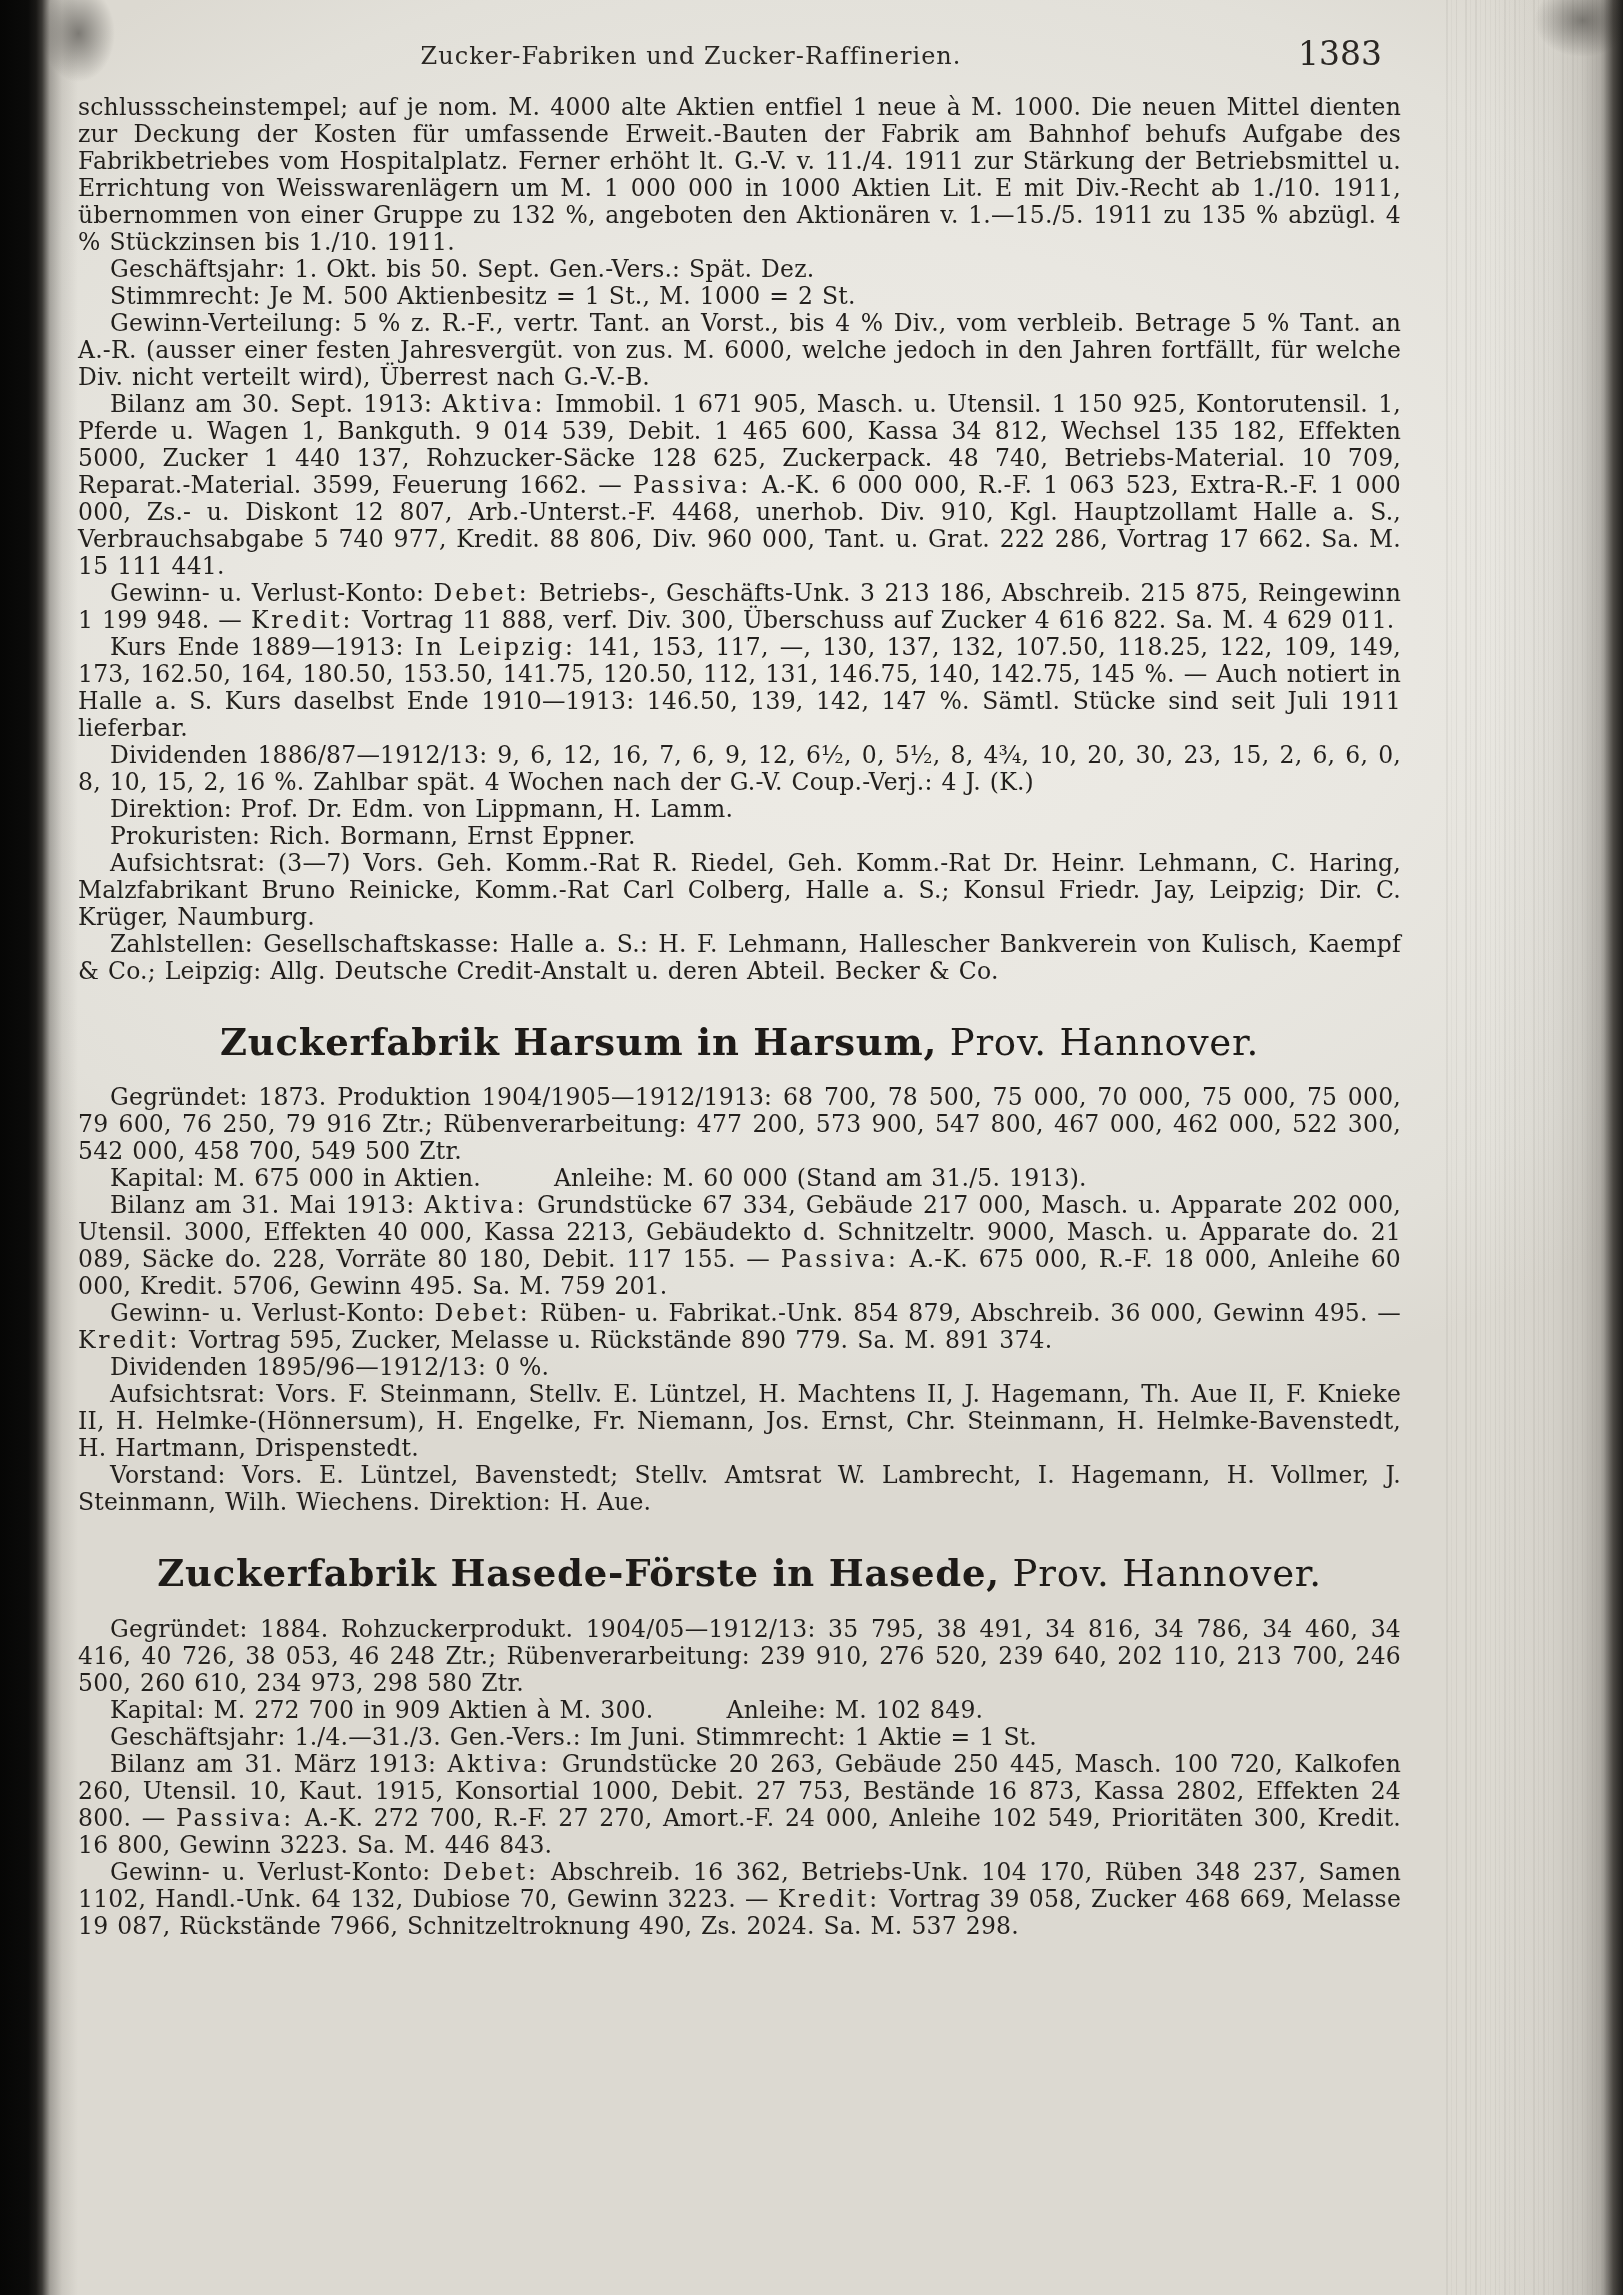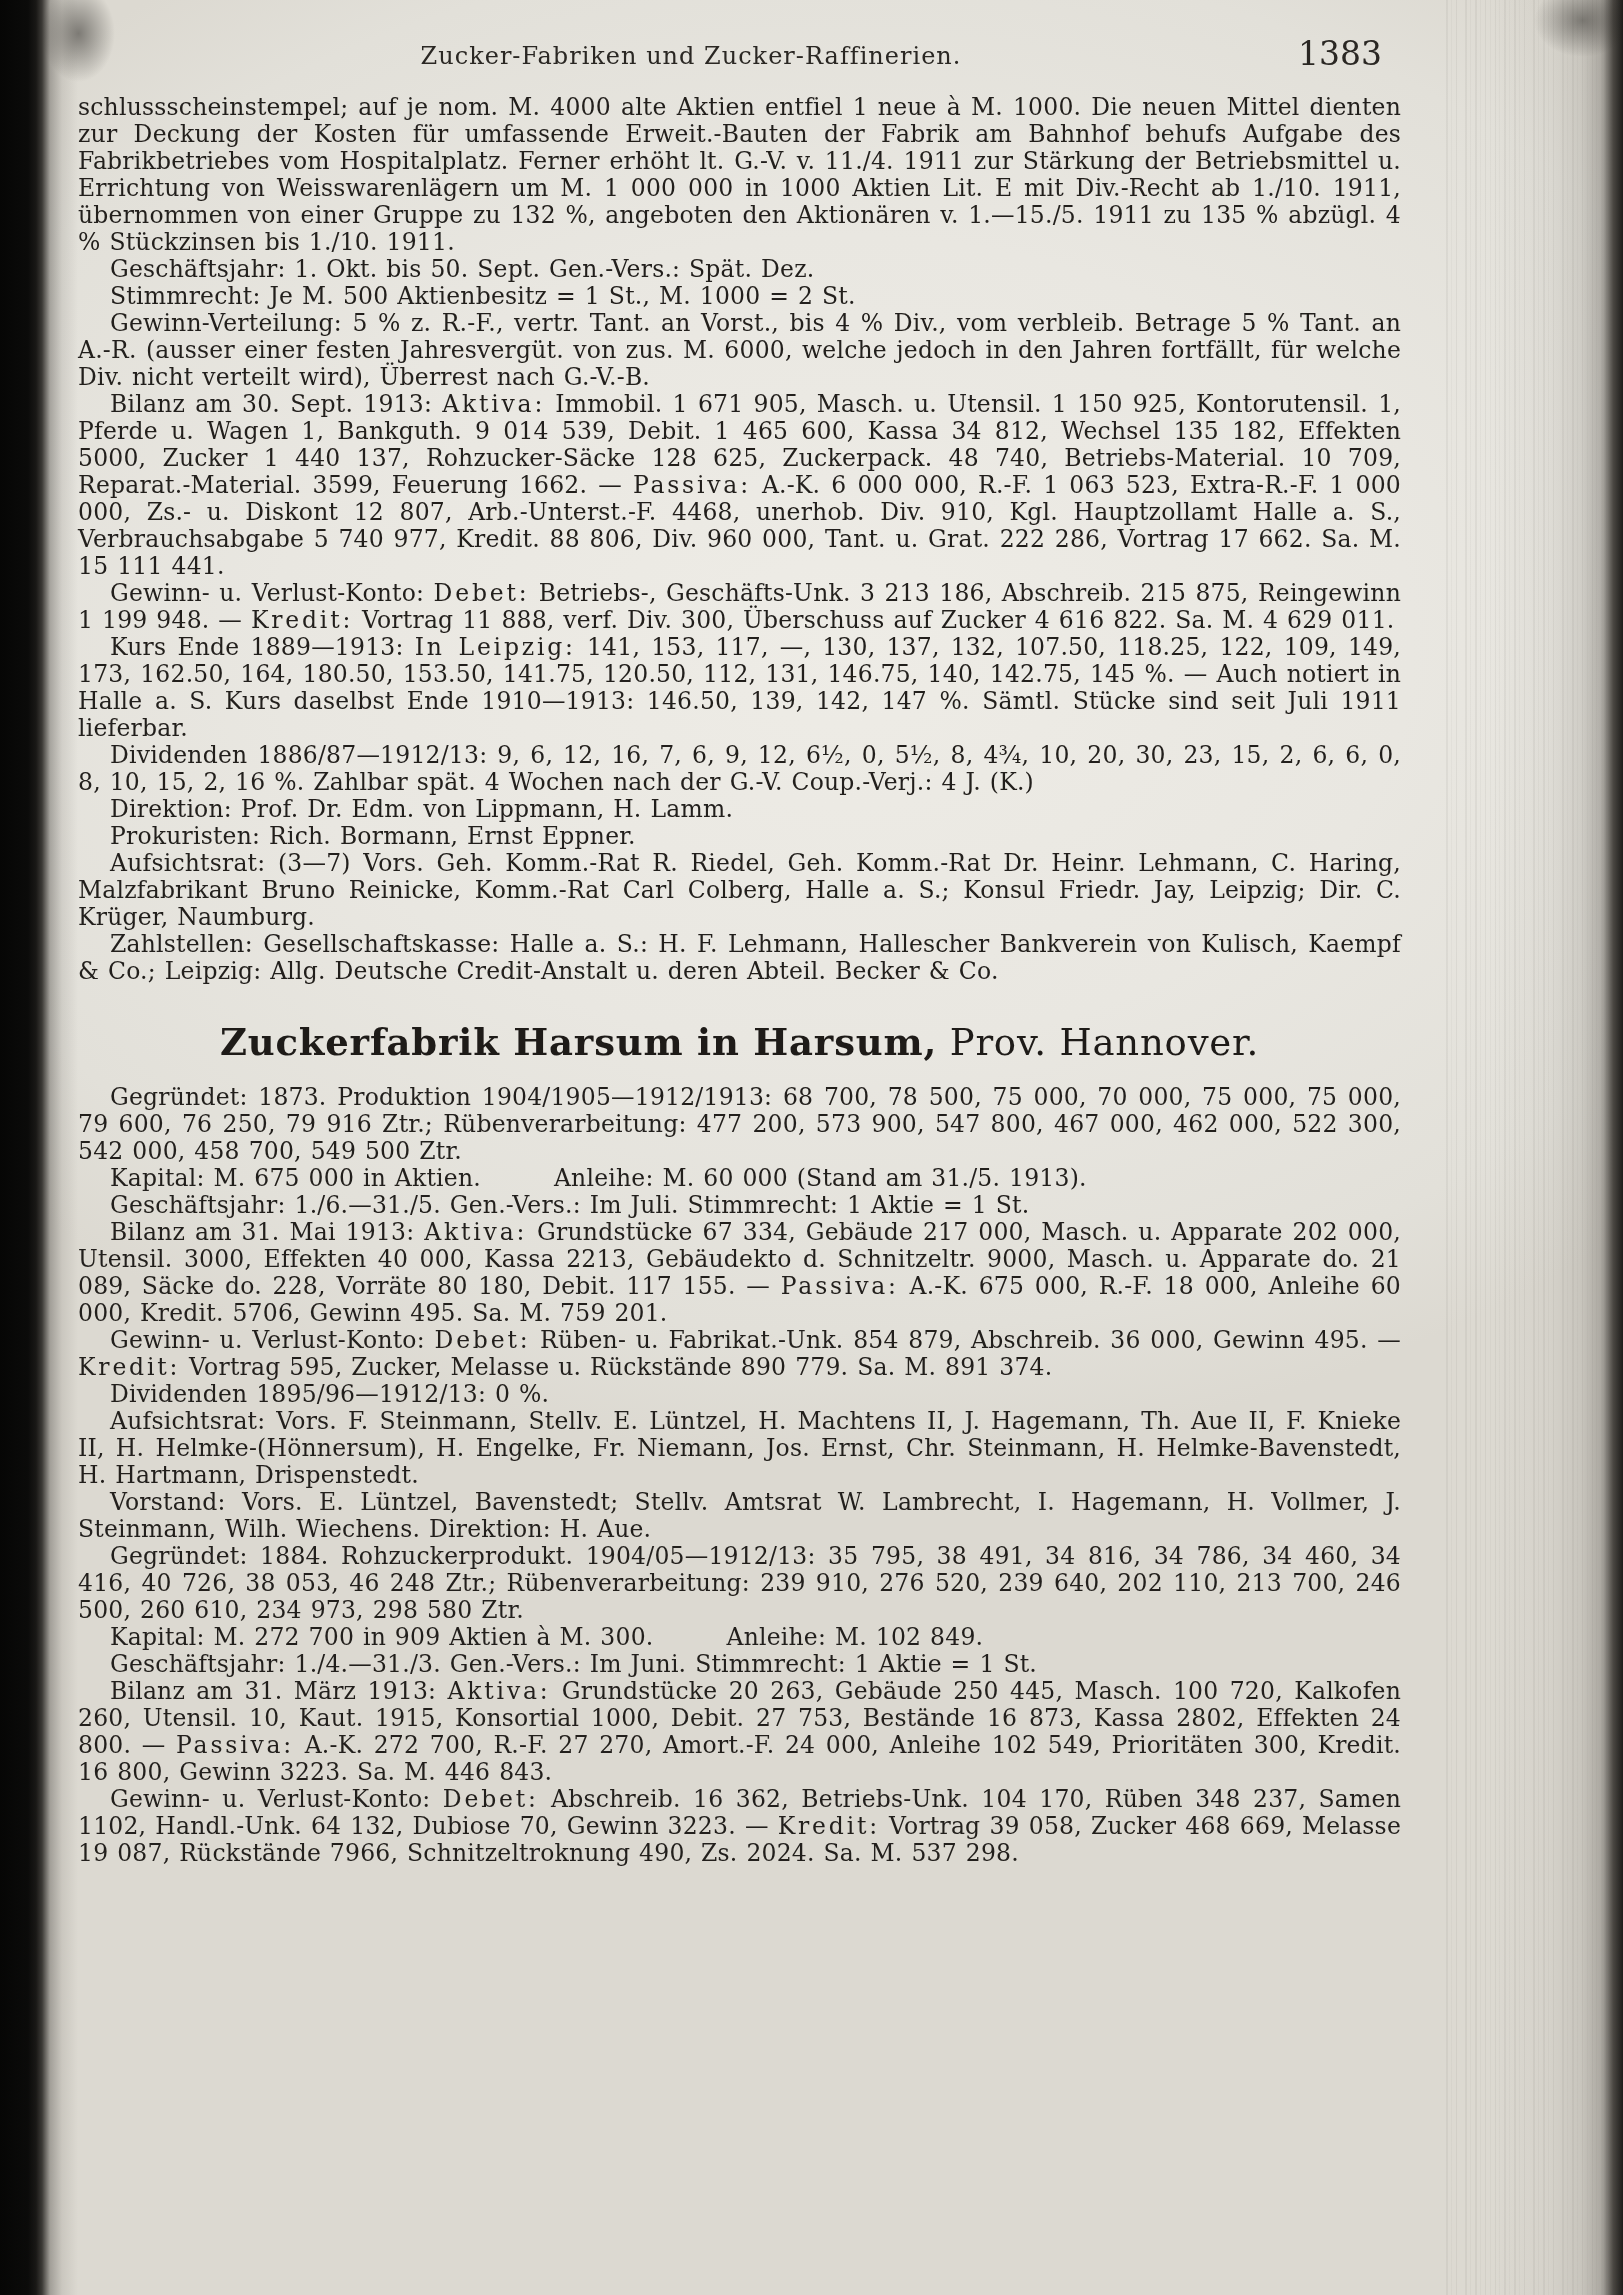--- a/index.html
+++ b/index.html
@@ -64,26 +64,26 @@
         <p class="para ind"><span class="b">Gewinn- u. Verlust-Konto:</span><span class="n"> </span><span class="sp">Debet:</span><span class="n"> Betriebs-, Geschäfts-Unk. 3 213 186, Abschreib. 215 875, Reingewinn 1 199 948. — </span><span class="sp">Kredit:</span><span class="n"> Vortrag 11 888, verf. Div. 300, Überschuss auf Zucker 4 616 822.  Sa. M. 4 629 011.</span></p>
         <p class="para ind"><span class="b">Kurs Ende 1889—1913:</span><span class="n"> </span><span class="sp">In Leipzig:</span><span class="n"> 141, 153, 117, —, 130, 137, 132, 107.50, 118.25, 122, 109, 149, 173, 162.50, 164, 180.50, 153.50, 141.75, 120.50, 112, 131, 146.75, 140, 142.75, 145 %. — Auch notiert in Halle a. S.  Kurs daselbst Ende 1910—1913: 146.50, 139, 142, 147 %.  Sämtl. Stücke sind seit Juli 1911 lieferbar.</span></p>
         <p class="para ind"><span class="b">Dividenden 1886/87—1912/13:</span><span class="n"> 9, 6, 12, 16, 7, 6, 9, 12, 6½, 0, 5½, 8, 4¾, 10, 20, 30, 23, 15, 2, 6, 6, 0, 8, 10, 15, 2, 16 %.  Zahlbar spät. 4 Wochen nach der G.-V.  Coup.-Verj.: 4 J. (K.)</span></p>
         <p class="para ind"><span class="b">Direktion:</span><span class="n"> Prof. Dr. Edm. von Lippmann, H. Lamm.</span></p>
         <p class="para ind"><span class="b">Prokuristen:</span><span class="n"> Rich. Bormann, Ernst Eppner.</span></p>
         <p class="para ind"><span class="b">Aufsichtsrat:</span><span class="n"> (3—7) Vors. Geh. Komm.-Rat R. Riedel, Geh. Komm.-Rat Dr. Heinr. Lehmann, C. Haring, Malzfabrikant Bruno Reinicke, Komm.-Rat Carl Colberg, Halle a. S.; Konsul Friedr. Jay, Leipzig; Dir. C. Krüger, Naumburg.</span></p>
         <p class="para ind"><span class="b">Zahlstellen:</span><span class="n"> Gesellschaftskasse: Halle a. S.: H. F. Lehmann, Hallescher Bankverein von Kulisch, Kaempf &amp; Co.; Leipzig: Allg. Deutsche Credit-Anstalt u. deren Abteil. Becker &amp; Co.</span></p>
         <h2 class="heading"><span class="hb">Zuckerfabrik Harsum in Harsum,</span><span class="hn"> Prov. Hannover.</span></h2>
         <p class="para ind"><span class="b">Gegründet:</span><span class="n"> 1873.  Produktion 1904/1905—1912/1913: 68 700, 78 500, 75 000, 70 000, 75 000, 75 000, 79 600, 76 250, 79 916 Ztr.; Rübenverarbeitung: 477 200, 573 900, 547 800, 467 000, 462 000, 522 300, 542 000, 458 700, 549 500 Ztr.</span></p>
         <p class="para ind"><span class="b">Kapital:</span><span class="n"> M. 675 000 in Aktien.</span><span class="gap"></span><span class="b">Anleihe:</span><span class="n"> M. 60 000 (Stand am 31./5. 1913).</span></p>
-        <p class="para ind"><span class="b">Geschäftsjahr:</span><span class="n"> 1./6.—31./5.  </span><span class="b">Gen.-Vers.:</span><span class="n"> Im Juli.  </span><span class="b">Stimmrecht:</span><span class="n"> 1 Aktie = 1 St.</span></p>
         <p class="para ind"><span class="b">Bilanz am 31. Mai 1913:</span><span class="n"> </span><span class="sp">Aktiva:</span><span class="n"> Grundstücke 67 334, Gebäude 217 000, Masch. u. Apparate 202 000, Utensil. 3000, Effekten 40 000, Kassa 2213, Gebäudekto d. Schnitzeltr. 9000, Masch. u. Apparate do. 21 089, Säcke do. 228, Vorräte 80 180, Debit. 117 155. — </span><span class="sp">Passiva:</span><span class="n"> A.-K. 675 000, R.-F. 18 000, Anleihe 60 000, Kredit. 5706, Gewinn 495.  Sa. M. 759 201.</span></p>
         <p class="para ind"><span class="b">Gewinn- u. Verlust-Konto:</span><span class="n"> </span><span class="sp">Debet:</span><span class="n"> Rüben- u. Fabrikat.-Unk. 854 879, Abschreib. 36 000, Gewinn 495. — </span><span class="sp">Kredit:</span><span class="n"> Vortrag 595, Zucker, Melasse u. Rückstände 890 779.  Sa. M. 891 374.</span></p>
         <p class="para ind"><span class="b">Dividenden 1895/96—1912/13:</span><span class="n"> 0 %.</span></p>
         <p class="para ind"><span class="b">Aufsichtsrat:</span><span class="n"> Vors. F. Steinmann, Stellv. E. Lüntzel, H. Machtens II, J. Hagemann, Th. Aue II, F. Knieke II, H. Helmke-(Hönnersum), H. Engelke, Fr. Niemann, Jos. Ernst, Chr. Steinmann, H. Helmke-Bavenstedt, H. Hartmann, Drispenstedt.</span></p>
         <p class="para ind"><span class="b">Vorstand:</span><span class="n"> Vors. E. Lüntzel, Bavenstedt; Stellv. Amtsrat W. Lambrecht, I. Hagemann, H. Vollmer, J. Steinmann, Wilh. Wiechens.  </span><span class="b">Direktion:</span><span class="n"> H. Aue.</span></p>
+        <h2 class="heading"><span class="hb">Zuckerfabrik Hasede-Förste in Hasede,</span><span class="hn"> Prov. Hannover.</span></h2>
         <p class="para ind"><span class="b">Gegründet:</span><span class="n"> 1884.  Rohzuckerprodukt. 1904/05—1912/13: 35 795, 38 491, 34 816, 34 786, 34 460, 34 416, 40 726, 38 053, 46 248 Ztr.; Rübenverarbeitung: 239 910, 276 520, 239 640, 202 110, 213 700, 246 500, 260 610, 234 973, 298 580 Ztr.</span></p>
         <p class="para ind"><span class="b">Kapital:</span><span class="n"> M. 272 700 in 909 Aktien à M. 300.</span><span class="gap"></span><span class="b">Anleihe:</span><span class="n"> M. 102 849.</span></p>
         <p class="para ind"><span class="b">Geschäftsjahr:</span><span class="n"> 1./4.—31./3.  </span><span class="b">Gen.-Vers.:</span><span class="n"> Im Juni.  </span><span class="b">Stimmrecht:</span><span class="n"> 1 Aktie = 1 St.</span></p>
         <p class="para ind"><span class="b">Bilanz am 31. März 1913:</span><span class="n"> </span><span class="sp">Aktiva:</span><span class="n"> Grundstücke 20 263, Gebäude 250 445, Masch. 100 720, Kalkofen 260, Utensil. 10, Kaut. 1915, Konsortial 1000, Debit. 27 753, Bestände 16 873, Kassa 2802, Effekten 24 800. — </span><span class="sp">Passiva:</span><span class="n"> A.-K. 272 700, R.-F. 27 270, Amort.-F. 24 000, Anleihe 102 549, Prioritäten 300, Kredit. 16 800, Gewinn 3223.  Sa. M. 446 843.</span></p>
         <p class="para ind"><span class="b">Gewinn- u. Verlust-Konto:</span><span class="n"> </span><span class="sp">Debet:</span><span class="n"> Abschreib. 16 362, Betriebs-Unk. 104 170, Rüben 348 237, Samen 1102, Handl.-Unk. 64 132, Dubiose 70, Gewinn 3223. — </span><span class="sp">Kredit:</span><span class="n"> Vortrag 39 058, Zucker 468 669, Melasse 19 087, Rückstände 7966, Schnitzeltroknung 490, Zs. 2024.  Sa. M. 537 298.</span></p>
       </div>
   </div>
 </div>
 
 

